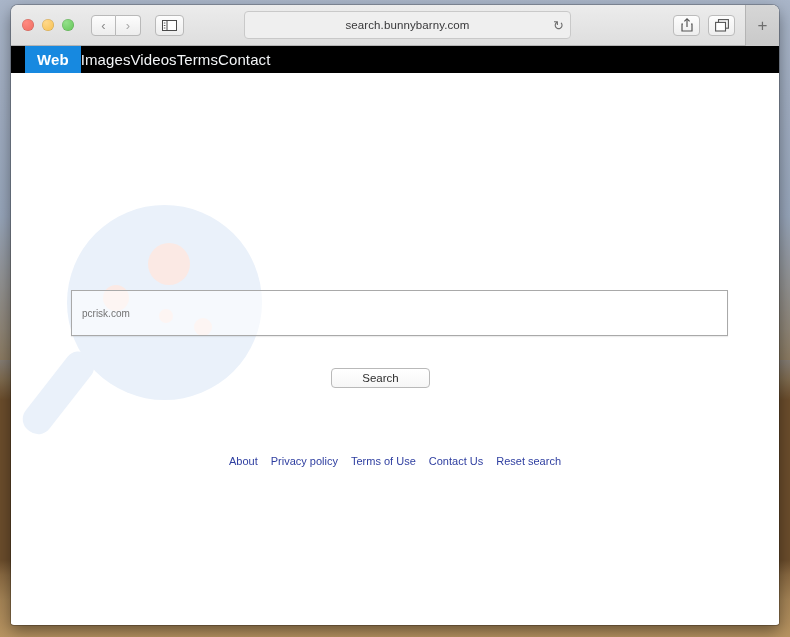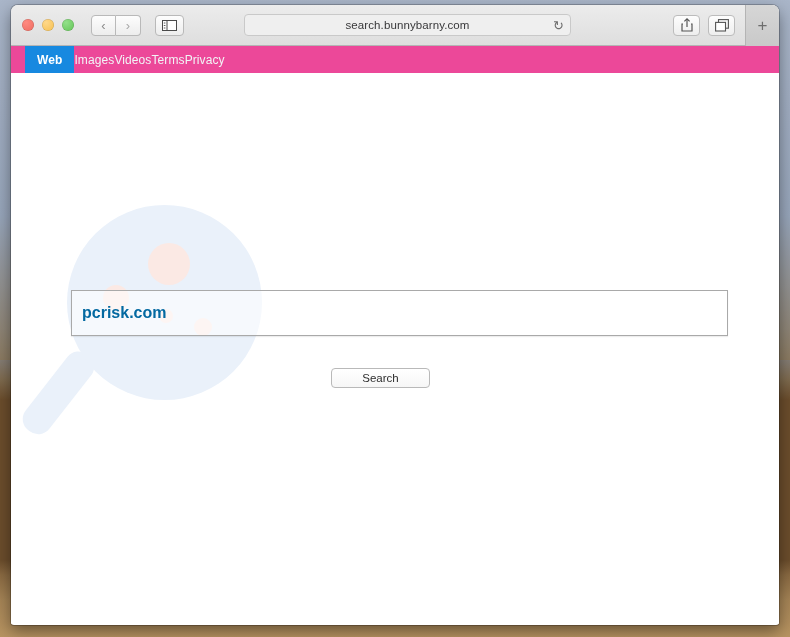--- a/index.html
+++ b/index.html
@@ -98,21 +98,21 @@
     border: 1px solid #b9b9b9;
     border-radius: 4px;
     display: flex; align-items: center; justify-content: center;
     box-sizing: border-box;
   }
 
   .urlbar {
     position: absolute;
     left: 233px;
     width: 327px;
-    height: 22px;
+    height: 28px;
     background: #efefef;
     border: 1px solid #c9c9c9;
     border-radius: 4px;
     display: flex;
     align-items: center;
     justify-content: center;
     box-sizing: border-box;
   }
   .urltext {
     font-size: 11.5px;
@@ -153,24 +153,24 @@
     border-left: 1px solid #b4b4b4;
     display: flex; align-items: center; justify-content: center;
     color: #6d6d6d;
     font-size: 17px;
     box-sizing: border-box;
   }
 
   
   .sitenav {
     height: 27px;
-    background: #ec4899;
+    background: #000000;
     display: flex;
     align-items: stretch;
-    font-size: 12px;
+    font-size: 15px;
   }
   .sitenav .tab {
     display: flex;
     align-items: center;
     padding: 0 11px;
     color: #f2f4f6;
     font-weight: bold;
     letter-spacing: .1px;
     white-space: nowrap;
   }
@@ -274,23 +274,23 @@
     box-sizing: border-box;
     display: flex;
     align-items: center;
     padding-left: 10px;
   }
   .searchbox input {
     border: none;
     outline: none;
     background: transparent;
     font-family: "Liberation Sans", sans-serif;
-    font-size: 16px;
-    font-weight: bold;
-    color: #0369a1;
+    font-size: 10px;
+    font-weight: normal;
+    color: #737373;
     width: 100%;
     padding: 0;
   }
 
   .searchbtn {
     position: absolute;
     left: 320px;
     top: 295px;
     width: 99px;
     height: 20px;
@@ -388,21 +388,21 @@
     <div class="tab">
       <span>Images</span>
     </div>
     <div class="tab">
       <span>Videos</span>
     </div>
     <div class="tab">
       <span>Terms</span>
     </div>
     <div class="tab">
-      <span>Privacy</span>
+      <span>Contact</span>
     </div>
   </div>
 
   <div class="page">
 
     <div class="wm-glass">
       <div class="handle"></div>
       <div class="lens"></div>
     </div>
     <div class="wm-dot d1"></div>
@@ -410,15 +410,22 @@
     <div class="wm-dot d3"></div>
     <div class="wm-dot d4"></div>
 
 
     <div class="searchbox">
       <input type="text" value="pcrisk.com" style="">
     </div>
 
     <button class="searchbtn">Search</button>
 
+    <div class="footer-links">
+      <a href="#">About</a>
+      <a href="#">Privacy policy</a>
+      <a href="#">Terms of Use</a>
+      <a href="#">Contact Us</a>
+      <a href="#">Reset search</a>
+    </div>
 
   </div>
 </div>
 
 </body></html>

